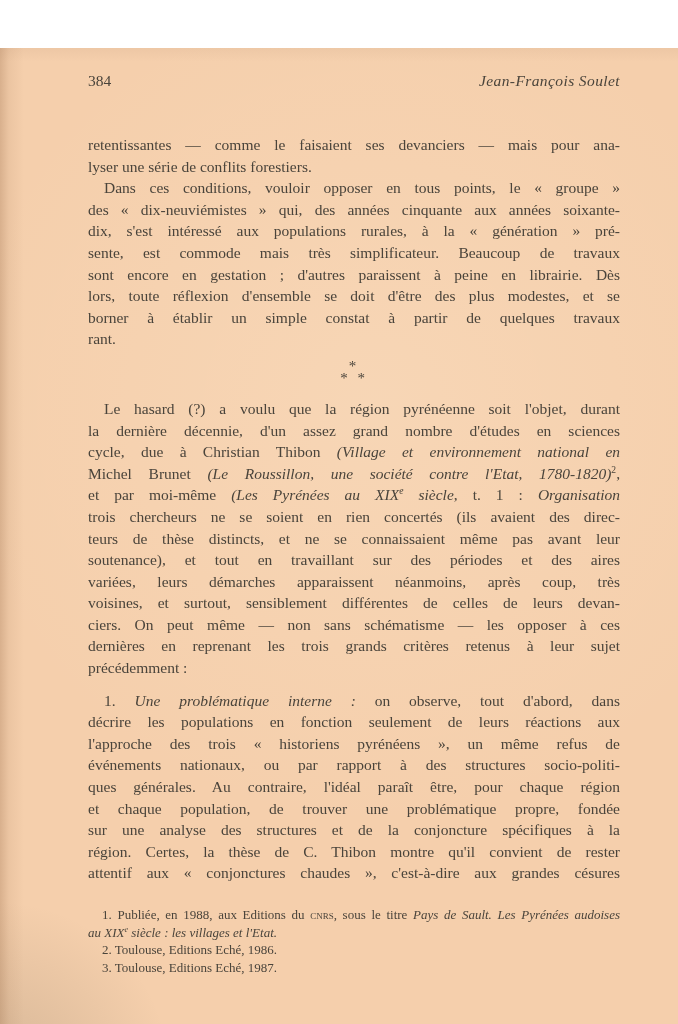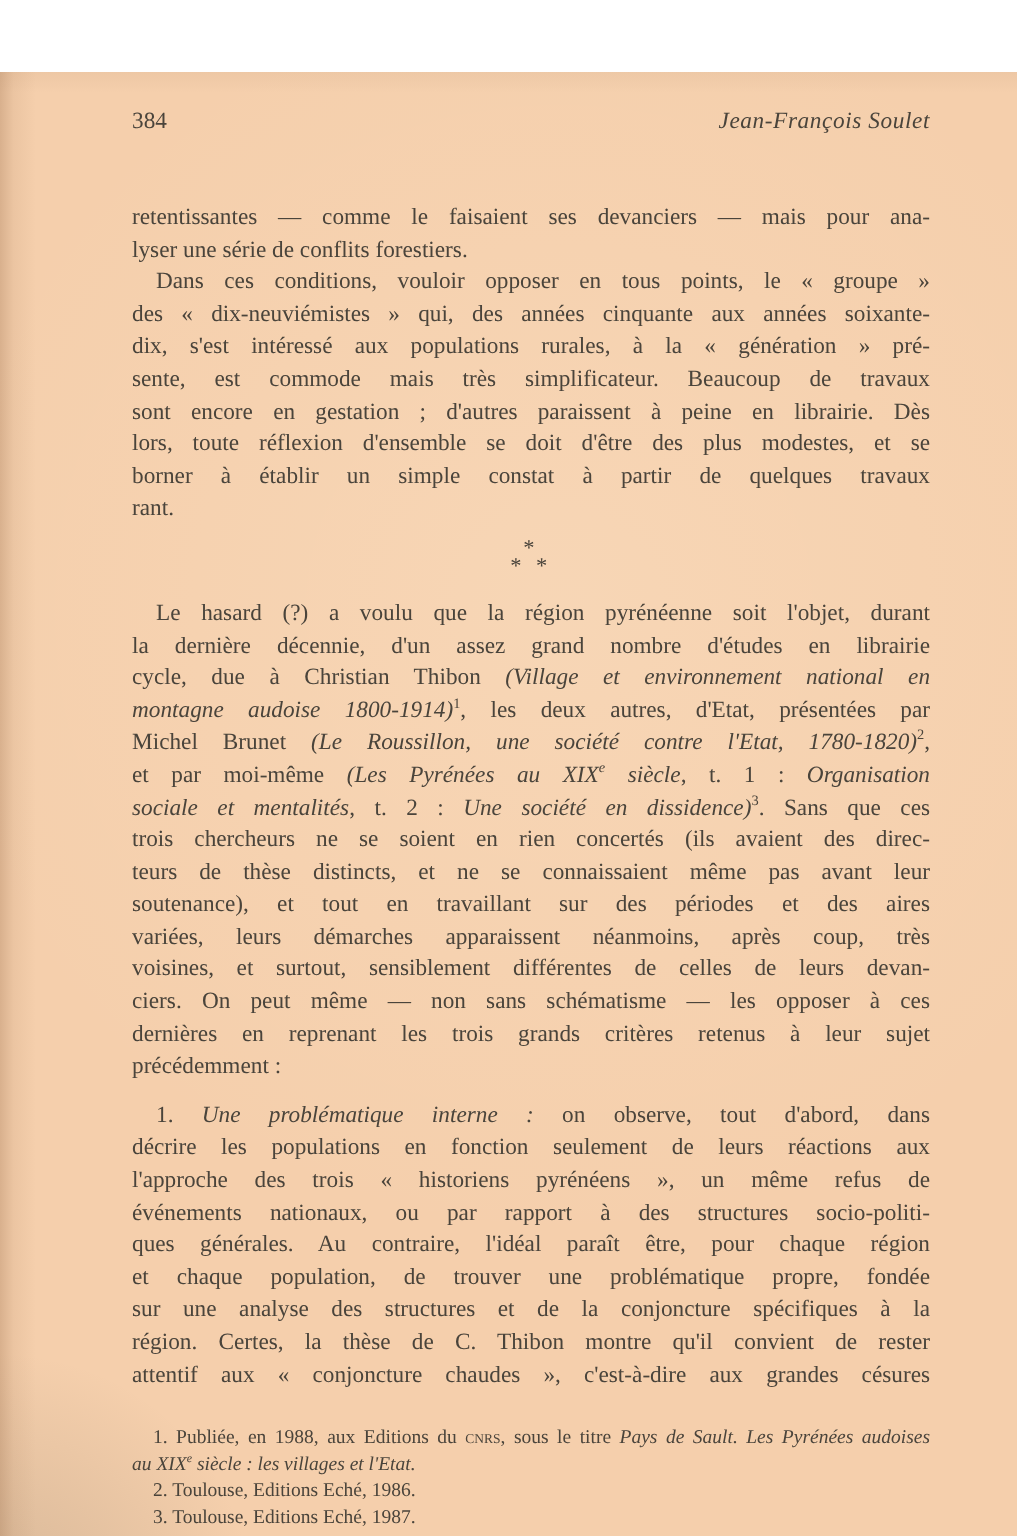--- a/index.html
+++ b/index.html
@@ -88,45 +88,43 @@
           <div class="line endline"><span>rant.</span></div>
         </div>
       </div>
     <div class="separator">
       <div class="sep-line">*</div>
       <div class="sep-line">* *</div>
     </div>
     <div id="sec2" class="sec2-offset">
         <div class="para">
           <div class="line indent"><span>Le hasard (?) a voulu que la région pyrénéenne soit l'objet, durant</span></div>
-          <div class="line"><span>la dernière décennie, d'un assez grand nombre d'études en librairie</span></div>
+          <div class="line"><span>la dernière décennie, d'un assez grand nombre d'études en sciences</span></div>
           <div class="line"><span>cycle, due à Christian Thibon </span><em>(Village et environnement national en</em></div>
-          <div class="line"><em>montagne audoise 1800-1914)</em><sup>1</sup><span>, les deux autres, d'Etat, présentées par</span></div>
           <div class="line"><span>Michel Brunet </span><em>(Le Roussillon, une société contre l'Etat, 1780-1820)</em><sup>2</sup><span>,</span></div>
           <div class="line"><span>et par moi-même </span><em>(Les Pyrénées au XIX</em><sup class="it">e</sup><em> siècle</em><span>, t. 1 : </span><em>Organisation</em></div>
-          <div class="line"><em>sociale et mentalités</em><span>, t. 2 : </span><em>Une société en dissidence)</em><sup>3</sup><span>. Sans que ces</span></div>
           <div class="line"><span>trois chercheurs ne se soient en rien concertés (ils avaient des direc-</span></div>
           <div class="line"><span>teurs de thèse distincts, et ne se connaissaient même pas avant leur</span></div>
           <div class="line"><span>soutenance), et tout en travaillant sur des périodes et des aires</span></div>
           <div class="line"><span>variées, leurs démarches apparaissent néanmoins, après coup, très</span></div>
           <div class="line"><span>voisines, et surtout, sensiblement différentes de celles de leurs devan-</span></div>
           <div class="line"><span>ciers. On peut même — non sans schématisme — les opposer à ces</span></div>
           <div class="line"><span>dernières en reprenant les trois grands critères retenus à leur sujet</span></div>
           <div class="line endline"><span>précédemment :</span></div>
         </div>
         <div class="para spaced">
           <div class="line indent"><span>1. </span><em>Une problématique interne : </em><span>on observe, tout d'abord, dans</span></div>
           <div class="line"><span>décrire les populations en fonction seulement de leurs réactions aux</span></div>
           <div class="line"><span>l'approche des trois « historiens pyrénéens », un même refus de</span></div>
           <div class="line"><span>événements nationaux, ou par rapport à des structures socio-politi-</span></div>
           <div class="line"><span>ques générales. Au contraire, l'idéal paraît être, pour chaque région</span></div>
           <div class="line"><span>et chaque population, de trouver une problématique propre, fondée</span></div>
           <div class="line"><span>sur une analyse des structures et de la conjoncture spécifiques à la</span></div>
           <div class="line"><span>région. Certes, la thèse de C. Thibon montre qu'il convient de rester</span></div>
-          <div class="line"><span>attentif aux « conjoncture chaudes », c'est-à-dire aux grandes césures</span></div>
+          <div class="line"><span>attentif aux « conjonctures chaudes », c'est-à-dire aux grandes césures</span></div>
         </div>
       </div>
     <div id="footnotes" class="footnotes">
         <div class="para">
           <div class="line indent"><span>1. Publiée, en 1988, aux Editions du </span><span class="sc">cnrs</span><span>, sous le titre </span><em>Pays de Sault. Les Pyrénées audoises</em></div>
           <div class="line endline"><em>au XIX</em><sup class="it">e</sup><em> siècle : les villages et l'Etat.</em></div>
         </div>
         <div class="para">
           <div class="line indent endline"><span>2. Toulouse, Editions Eché, 1986.</span></div>
         </div>

